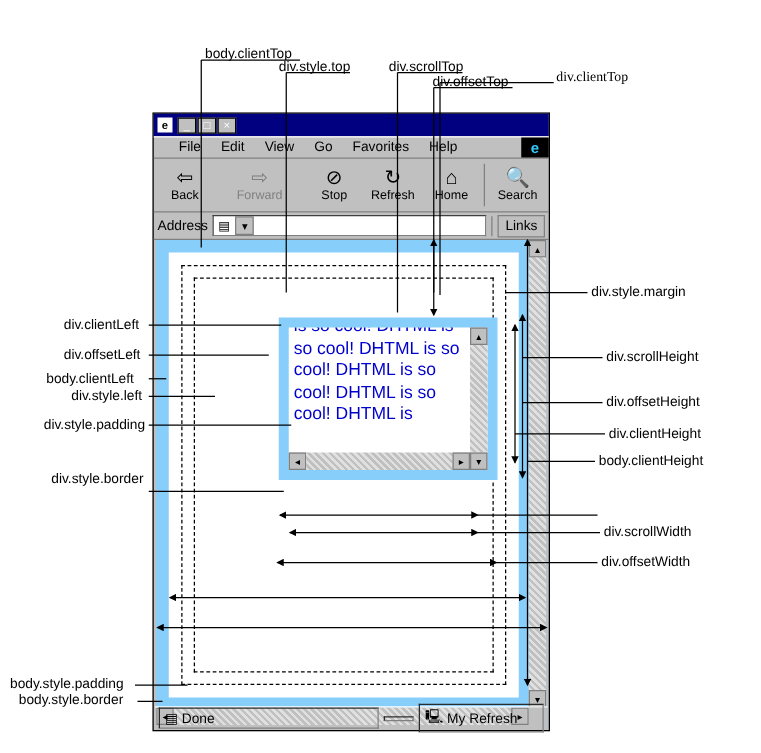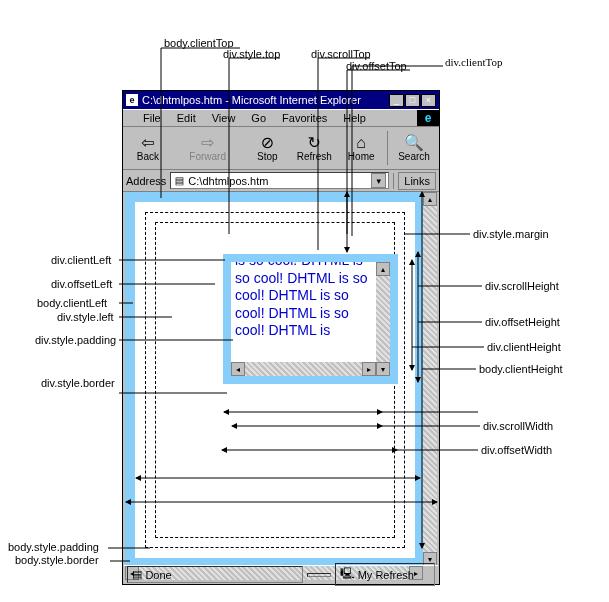--- a/index.html
+++ b/index.html
@@ -196,21 +196,20 @@
   <span class="label" style="left:480px; top:402px;margin-top:44px;">div.clientWidth</span>
   <span class="label" style="left:482px; top:420px;">div.scrollWidth</span>
   <span class="label" style="left:480px; top:444px;">div.offsetWidth</span>
 
   <span class="label" style="left:246px; top:468px;">body.clientWidth</span>
   <span class="label" style="left:246px; top:493px;">body.offsetWidth</span>
 
   <div class="win">
     <div class="titlebar">
       <span class="title-icon">e</span>
-      <span class="title-text">C:\dhtmlpos.htm - Microsoft Internet Explorer</span>
       <span class="win-btns">
         <span class="win-btn">_</span>
         <span class="win-btn">□</span>
         <span class="win-btn">×</span>
       </span>
     </div>
 
     <div class="menubar">
       <span class="menuitem"><span>File</span></span>
       <span class="menuitem"><span>Edit</span></span>
@@ -246,21 +245,20 @@
       <div class="tbtn">
           <span class="ico">🔍</span>
           <span>Search</span>
         </div>
     </div>
 
     <div class="addrbar">
       <span>Address</span>
       <span class="addr-input">
         <span class="addr-ico">▤</span>
-        <span style="flex:1;">C:\dhtmlpos.htm</span>
         <span class="ddbtn">▾</span>
       </span>
       <span style="border-left:1px solid #808080; height:16px;"></span>
       <span class="links-btn">Links</span>
     </div>
 
     <div class="client">
       <div class="page-content"></div>
       <div class="dash-outer"></div>
       <div class="dash-inner"></div>

